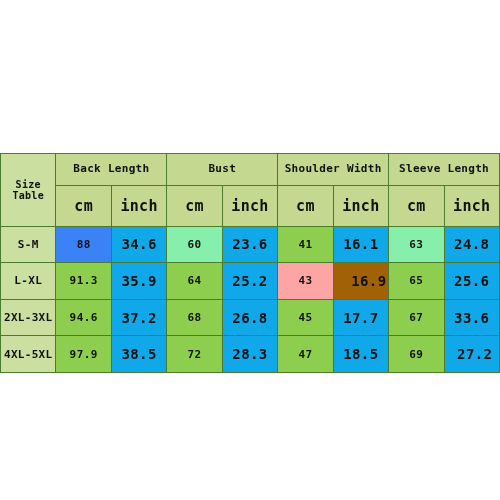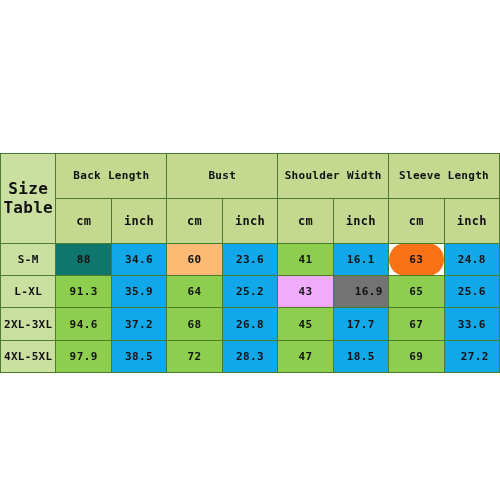--- a/index.html
+++ b/index.html
@@ -43,43 +43,43 @@
     background: #c4d98f;
     font-size: 11px;
     text-align: left;
     padding-left: 9px;
     line-height: 1.25;
     letter-spacing: 0.3px;
   }
   
   td.unit {
     background: #c4d98f;
-    font-size: 12px;
+    font-size: 15px;
     letter-spacing: 0.3px;
   }
   
   td.corner {
     background: #cbdfa0;
-    font-size: 16px;
+    font-size: 10px;
     letter-spacing: 0.3px;
   }
   td.rowlabel {
     background: #cbdfa0;
     font-size: 11px;
     letter-spacing: 0.3px;
   }
   
   td.cm {
     background: #8ece4f;
     font-size: 11px;
     letter-spacing: 0.4px;
   }
   td.inch {
     background: #10a8e8;
-    font-size: 11px;
+    font-size: 14px;
     letter-spacing: 0.4px;
   }
 </style>
 </head>
 <body style="background: rgb(255, 255, 255);">
 
 <div id="stage" style="background: rgb(255, 255, 255);">
   <div id="size-table-wrap">
     <table class="size-table">
       <tbody>
@@ -96,38 +96,38 @@
           <td class="unit" style="border-color: rgb(75, 123, 44); color: rgb(17, 17, 17); background: rgb(196, 217, 143);">cm</td>
           <td class="unit" style="border-color: rgb(75, 123, 44); color: rgb(17, 17, 17); background: rgb(196, 217, 143);">inch</td>
           <td class="unit" style="border-color: rgb(75, 123, 44); color: rgb(17, 17, 17); background: rgb(196, 217, 143);">cm</td>
           <td class="unit" style="border-color: rgb(75, 123, 44); color: rgb(17, 17, 17); background: rgb(196, 217, 143);">inch</td>
           <td class="unit" style="border-color: rgb(75, 123, 44); color: rgb(17, 17, 17); background: rgb(196, 217, 143);">cm</td>
           <td class="unit" style="border-color: rgb(75, 123, 44); color: rgb(17, 17, 17); background: rgb(196, 217, 143);">inch</td>
         </tr>
 
         <tr>
           <td class="rowlabel" style="border-color: rgb(75, 123, 44); color: rgb(17, 17, 17); background: rgb(203, 223, 160);">S-M</td>
-          <td class="cm" style="border-color: rgb(75, 123, 44); color: rgb(17, 17, 17); background: #0f766e;">88</td>
+          <td class="cm" style="border-color: rgb(75, 123, 44); color: rgb(17, 17, 17); background: #3b82f6;">88</td>
           <td class="inch" style="border-color: rgb(75, 123, 44); color: rgb(17, 17, 17); background: rgb(16, 168, 232);">34.6</td>
-          <td class="cm" style="border-color: rgb(75, 123, 44); color: rgb(17, 17, 17); background: #fdba74;">60</td>
+          <td class="cm" style="border-color: rgb(75, 123, 44); color: rgb(17, 17, 17); background: #86efac;">60</td>
           <td class="inch" style="border-color: rgb(75, 123, 44); color: rgb(17, 17, 17); background: rgb(16, 168, 232);">23.6</td>
           <td class="cm" style="border-color: rgb(75, 123, 44); color: rgb(17, 17, 17); background: rgb(142, 206, 79);">41</td>
           <td class="inch" style="border-color: rgb(75, 123, 44); color: rgb(17, 17, 17); background: rgb(16, 168, 232);">16.1</td>
-          <td class="cm" style="border-color: rgb(75, 123, 44); color: rgb(17, 17, 17); background: #f97316; border-radius: 17px;">63</td>
+          <td class="cm" style="border-color: rgb(75, 123, 44); color: rgb(17, 17, 17); background: #86efac;">63</td>
           <td class="inch" style="border-color: rgb(75, 123, 44); color: rgb(17, 17, 17); background: rgb(16, 168, 232);">24.8</td>
         </tr>
 
         <tr>
           <td class="rowlabel" style="border-color: rgb(75, 123, 44); color: rgb(17, 17, 17); background: rgb(203, 223, 160);">L-XL</td>
           <td class="cm" style="border-color: rgb(75, 123, 44); color: rgb(17, 17, 17); background: rgb(142, 206, 79);">91.3</td>
           <td class="inch" style="border-color: rgb(75, 123, 44); color: rgb(17, 17, 17); background: rgb(16, 168, 232);">35.9</td>
           <td class="cm" style="border-color: rgb(75, 123, 44); color: rgb(17, 17, 17); background: rgb(142, 206, 79); margin-left: 20px;">64</td>
           <td class="inch" style="border-color: rgb(75, 123, 44); color: rgb(17, 17, 17); background: rgb(16, 168, 232);">25.2</td>
-          <td class="cm" style="border-color: rgb(75, 123, 44); color: rgb(17, 17, 17); background: #f0abfc;">43</td>
-          <td class="inch" style="border-color: rgb(75, 123, 44); color: rgb(17, 17, 17); background: #737373; padding-left: 16px;">16.9</td>
+          <td class="cm" style="border-color: rgb(75, 123, 44); color: rgb(17, 17, 17); background: #fca5a5;">43</td>
+          <td class="inch" style="border-color: rgb(75, 123, 44); color: rgb(17, 17, 17); background: #a16207; padding-left: 16px;">16.9</td>
           <td class="cm" style="border-color: rgb(75, 123, 44); color: rgb(17, 17, 17); background: rgb(142, 206, 79);">65</td>
           <td class="inch" style="border-color: rgb(75, 123, 44); color: rgb(17, 17, 17); background: rgb(16, 168, 232);">25.6</td>
         </tr>
 
         <tr>
           <td class="rowlabel" style="border-color: rgb(75, 123, 44); color: rgb(17, 17, 17); background: rgb(203, 223, 160);">2XL-3XL</td>
           <td class="cm" style="border-color: rgb(75, 123, 44); color: rgb(17, 17, 17); background: rgb(142, 206, 79);">94.6</td>
           <td class="inch" style="border-color: rgb(75, 123, 44); color: rgb(17, 17, 17); background: rgb(16, 168, 232);">37.2</td>
           <td class="cm" style="border-color: rgb(75, 123, 44); color: rgb(17, 17, 17); background: rgb(142, 206, 79);">68</td>
           <td class="inch" style="border-color: rgb(75, 123, 44); color: rgb(17, 17, 17); background: rgb(16, 168, 232);">26.8</td>

